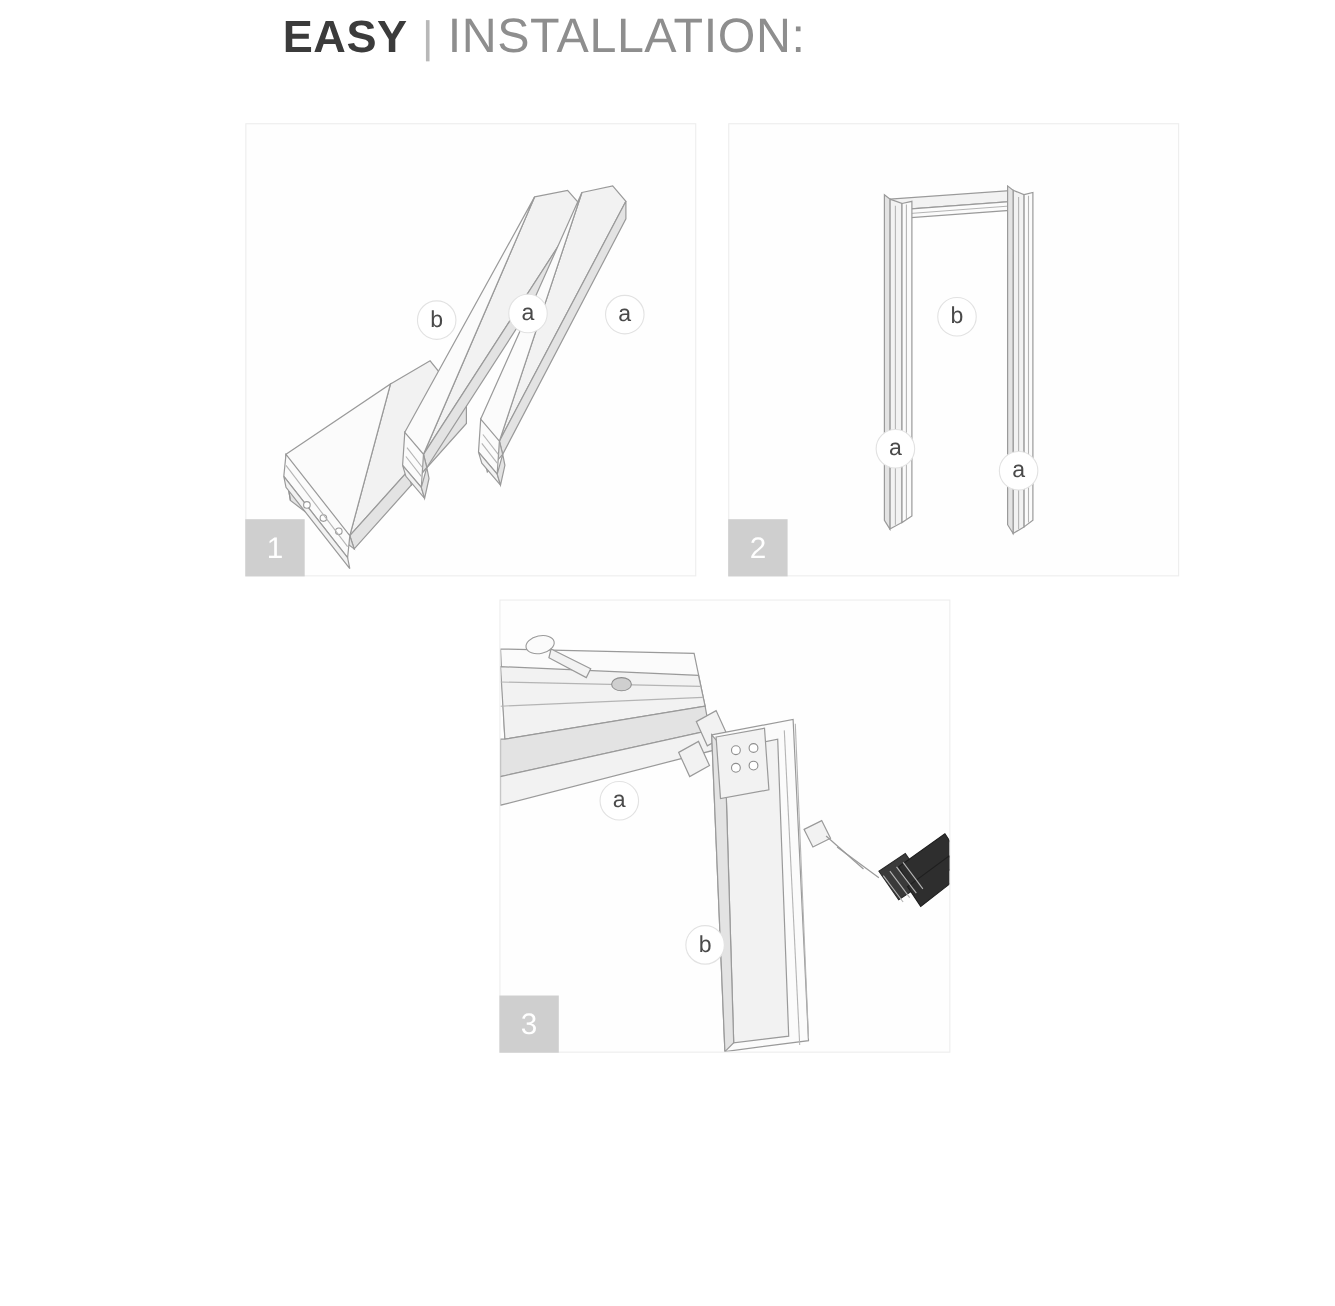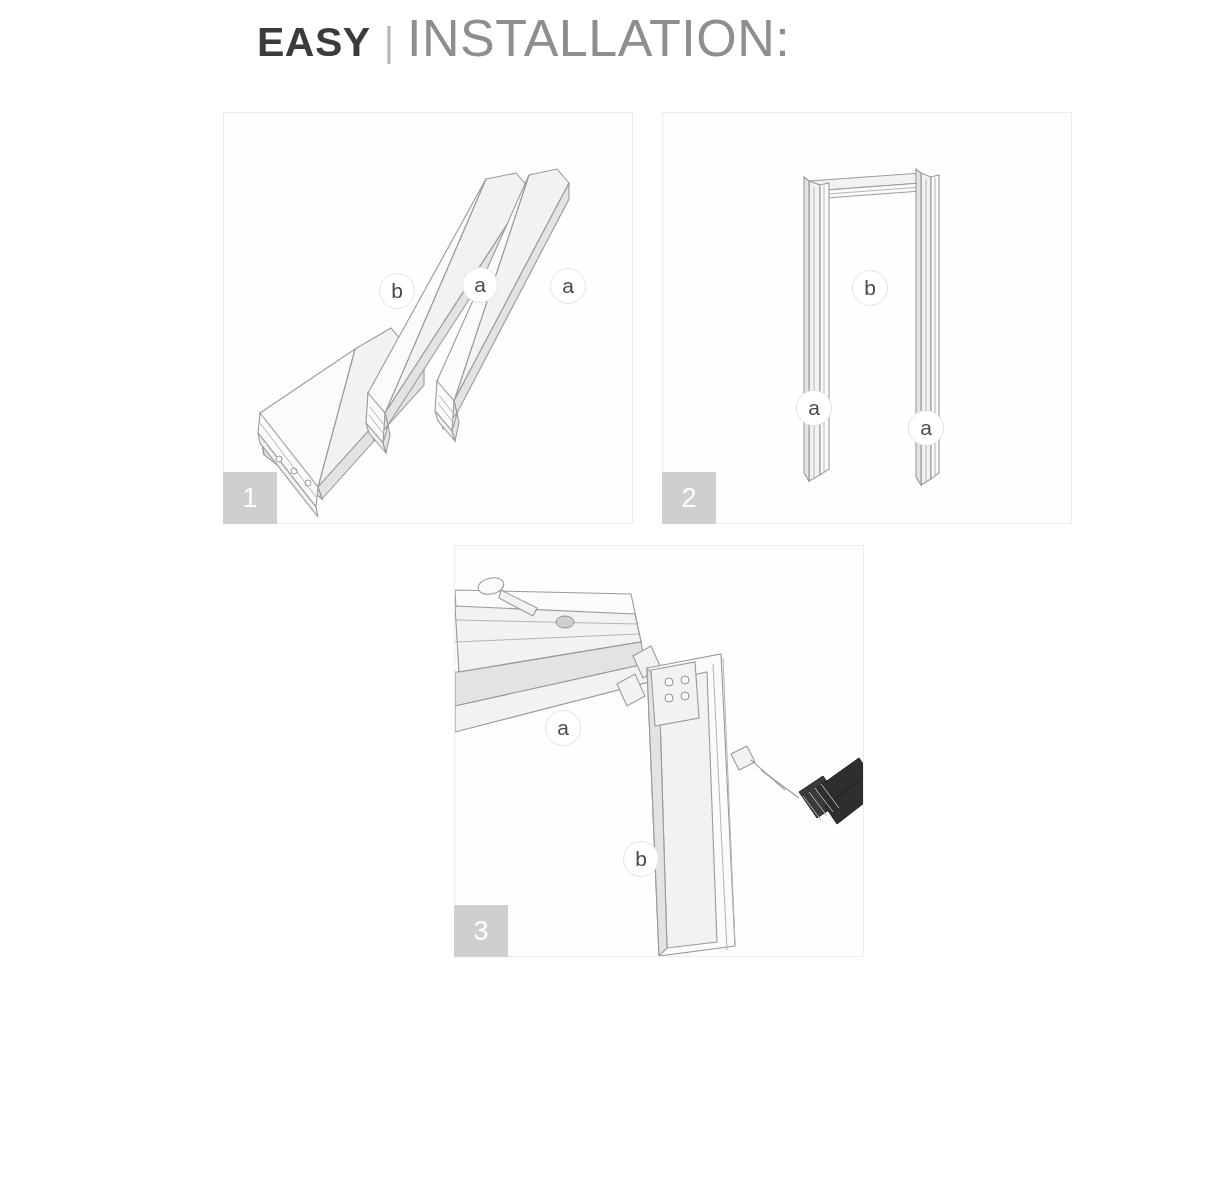--- a/index.html
+++ b/index.html
@@ -38,21 +38,21 @@
     color: #3b3b3b;
     letter-spacing: 0.5px;
   }
   .title-sep {
     font-size: 40px;
     font-weight: 300;
     color: #b8b8b8;
     margin: 0 13px;
   }
   .title-light {
-    font-size: 52px;
+    font-size: 44px;
     font-weight: 300;
     color: #8e8e8e;
     letter-spacing: 0.5px;
   }
 
   
   .panel {
     position: absolute;
     background: #fefefe;
     border: 1px solid #ededed;

